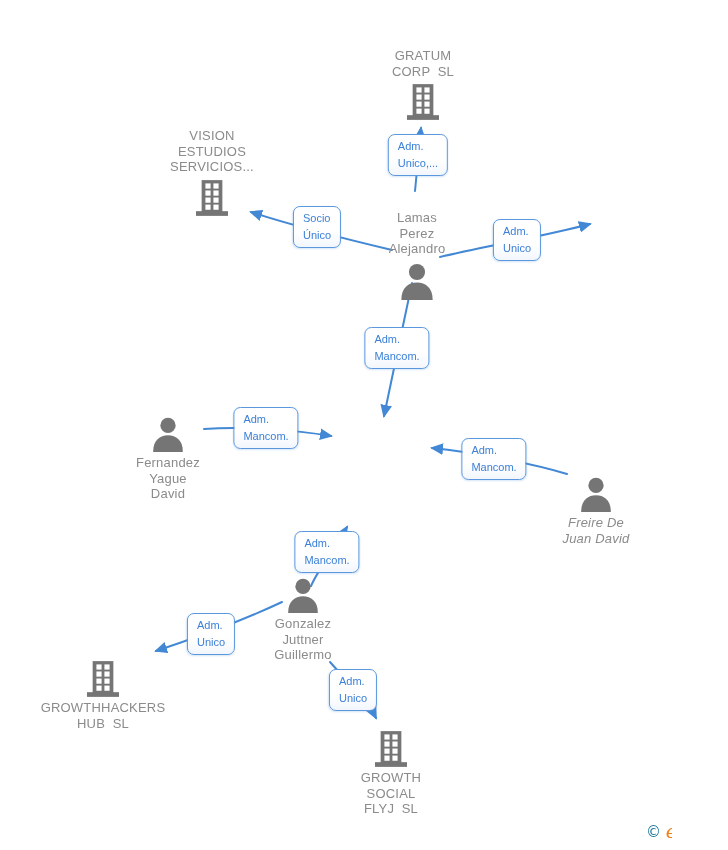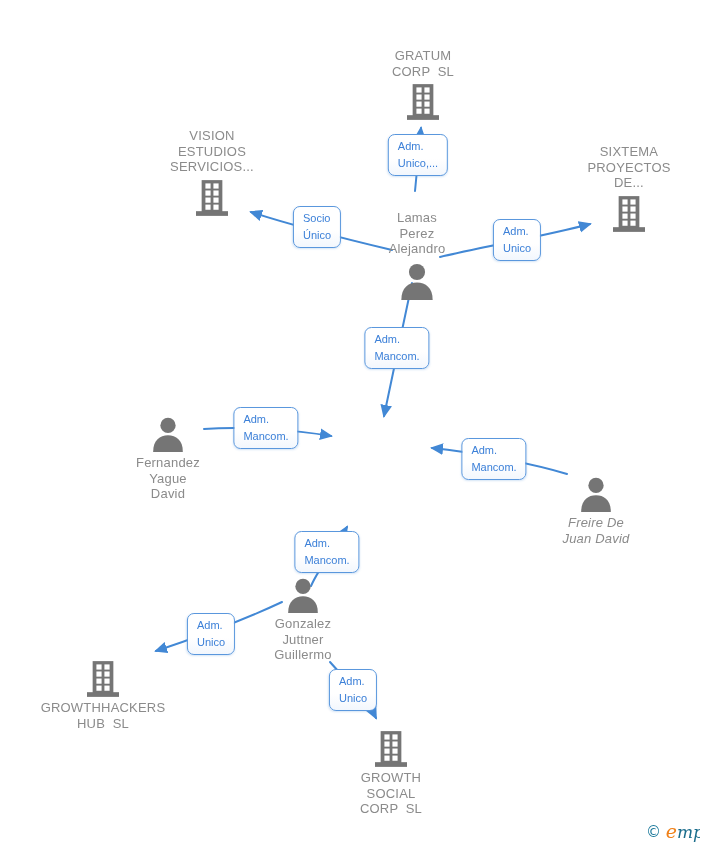--- a/index.html
+++ b/index.html
@@ -1,19 +1,18 @@
 <!DOCTYPE html>
 <html><head>
 <meta charset="utf-8">
 <style>
   html,body{margin:0;padding:0;background:#ffffff;}
   #canvas{
     position:relative;width:672px;height:850px;background:#ffffff;overflow:hidden;
     font-family:"Liberation Sans","DejaVu Sans",sans-serif;
-    padding-left:28px;
   }
   #edges{position:absolute;left:0;top:0;width:728px;height:850px;z-index:1;}
   .node{
     position:absolute;display:flex;flex-direction:column;align-items:center;
     width:150px;z-index:2;cursor:pointer;
   }
   .node .label{
     font-size:13px;line-height:15.5px;color:#8b8b8b;text-align:center;
     white-space:pre-wrap;letter-spacing:.2px;
   }
@@ -96,41 +95,20 @@
             <rect x="18.5" y="11" width="5.5" height="5.5"></rect>
             <rect x="10" y="18.5" width="5.5" height="5.5"></rect>
             <rect x="18.5" y="18.5" width="5.5" height="5.5"></rect>
             <rect x="10" y="26" width="5.5" height="5.5"></rect>
             <rect x="18.5" y="26" width="5.5" height="5.5"></rect>
           </g>
         </svg>
     </div>
   </div>
 
-  <div class="node" style="left:554px;top:144px;">
-    <div class="label">SIXTEMA
-PROYECTOS
-DE...</div>
-    <div class="icon">
-      <svg width="32" height="36" viewBox="0 0 34 38">
-          <rect x="6" y="0" width="22" height="35" fill="currentColor"></rect>
-          <rect x="0" y="33" width="34" height="5" fill="currentColor"></rect>
-          <g fill="#ffffff">
-            <rect x="10" y="3.5" width="5.5" height="5.5"></rect>
-            <rect x="18.5" y="3.5" width="5.5" height="5.5"></rect>
-            <rect x="10" y="11" width="5.5" height="5.5"></rect>
-            <rect x="18.5" y="11" width="5.5" height="5.5"></rect>
-            <rect x="10" y="18.5" width="5.5" height="5.5"></rect>
-            <rect x="18.5" y="18.5" width="5.5" height="5.5"></rect>
-            <rect x="10" y="26" width="5.5" height="5.5"></rect>
-            <rect x="18.5" y="26" width="5.5" height="5.5"></rect>
-          </g>
-        </svg>
-    </div>
-  </div>
 
   <div class="node" style="left:342px;top:190px;margin-top:20px;">
     <div class="label">Lamas
 Perez
 Alejandro</div>
     <div class="icon">
       <svg width="38" height="38" viewBox="0 0 40 40" fill="currentColor">
           <circle cx="20" cy="10.5" r="8.5"></circle>
           <path d="M3.5,40 C3.5,27 11,21.5 20,21.5 C29,21.5 36.5,27 36.5,40 Z"></path>
         </svg>
@@ -206,21 +184,21 @@
             <rect x="18.5" y="11" width="5.5" height="5.5"></rect>
             <rect x="10" y="18.5" width="5.5" height="5.5"></rect>
             <rect x="18.5" y="18.5" width="5.5" height="5.5"></rect>
             <rect x="10" y="26" width="5.5" height="5.5"></rect>
             <rect x="18.5" y="26" width="5.5" height="5.5"></rect>
           </g>
         </svg>
     </div>
     <div class="label">GROWTH
 SOCIAL
-CORP  SL</div>
+FLYJ  SL</div>
   </div>
 
   <div class="edge-label" style="left:418px;top:155px;">Adm.
 Unico,...</div>
   <div class="edge-label" style="left:317px;top:227px;">Socio
 Único</div>
   <div class="edge-label" style="left:517px;top:240px;">Adm.
 Unico</div>
   <div class="edge-label" style="left:397px;top:348px;">Adm.
 Mancom.</div>

